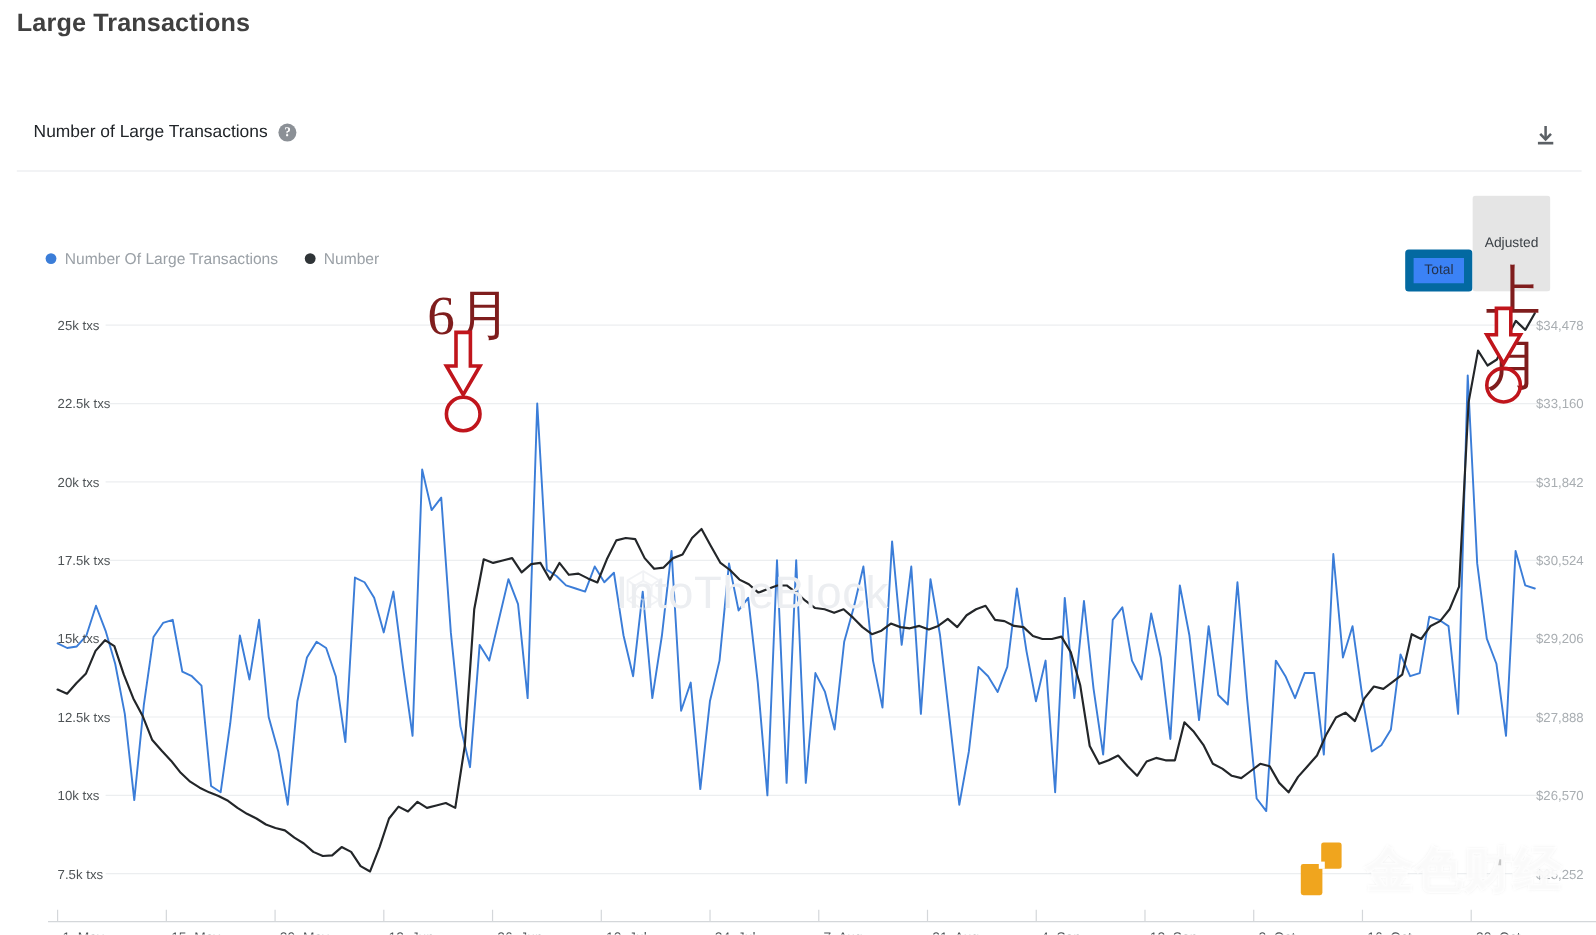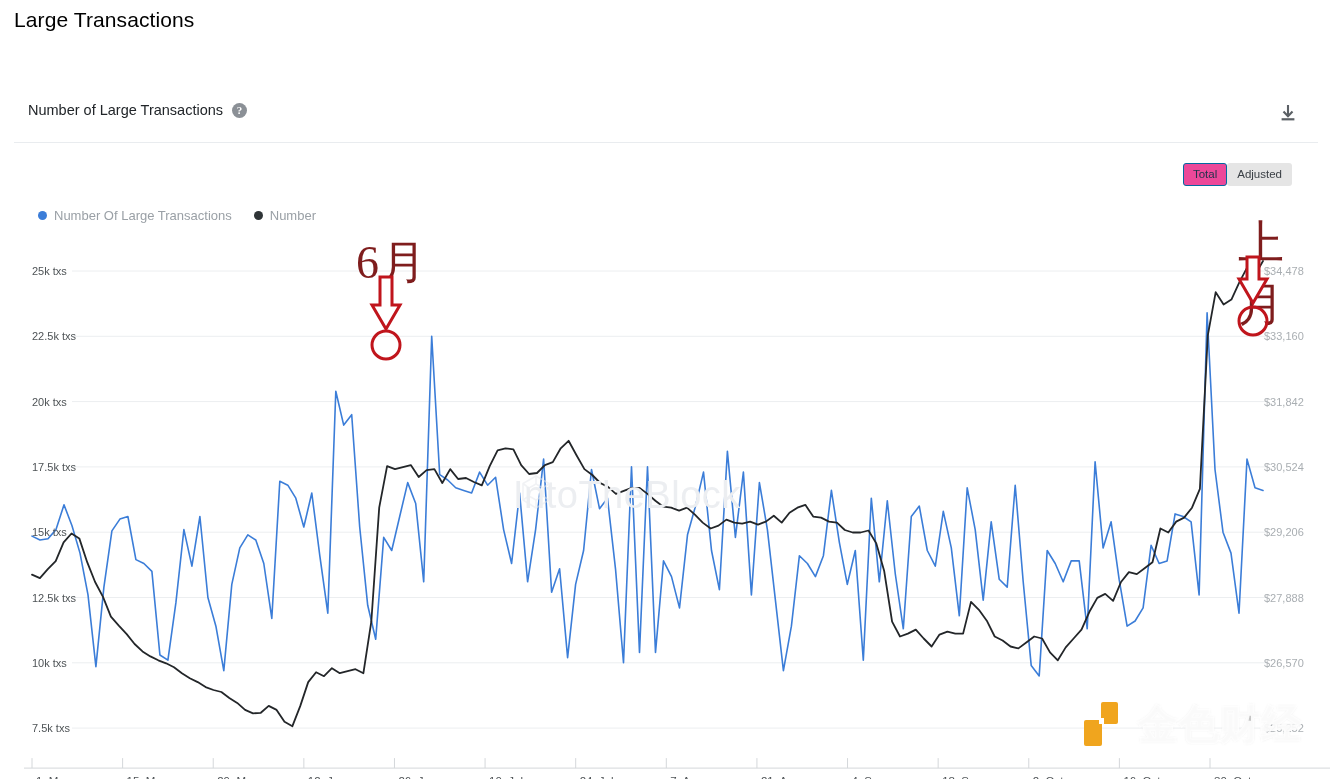--- a/index.html
+++ b/index.html
@@ -12,21 +12,21 @@
   }
   #page {
     position: relative;
     width: 1330px; height: 779px;
     background: #fff;
   }
 
   
   #page-title {
     position: absolute; left: 14px; top: 8px;
-    font-size: 21px; color: #000000; font-weight: 400;
+    font-size: 21px; color: #404040; font-weight: 700;
     letter-spacing: 0.1px;
   }
   #page-subtitle {
     position: absolute; left: 14px; top: 52px;
     font-size: 13.5px; color: #8a8f98; font-weight: 400;
   }
 
   
   #card-title-row {
     position: absolute; left: 28px; top: 102px;
@@ -75,37 +75,37 @@
     display: flex; gap: 0px;
   }
   .mode-btn {
     background: #e5e5e5; border: 1px solid transparent;
     font-size: 11.5px; color: #3b4046;
     padding: 4px 9px; cursor: pointer; border-radius: 3px;
     font-family: "Liberation Sans", sans-serif;
     line-height: 13px;
   }
   .mode-btn.active {
-    border: 1px solid #0369a1; background: #ec4899; color: #23324d;
+    border: 7px solid #0369a1; background: #3b82f6; color: #23324d; margin-top: 45px;
   }
 
   
   #legend {
     position: absolute; left: 38px; top: 208px;
     display: flex; align-items: center; gap: 22px;
   }
   .legend-item {
     display: flex; align-items: center; gap: 7px; cursor: pointer;
   }
   .legend-dot { width: 9px; height: 9px; border-radius: 50%; }
   .legend-label { font-size: 13px; color: #9aa0a6; }
 
   
   #chart-area {
-    position: absolute; left: 0; top: 240px;
+    position: absolute; left: 16px; top: 240px;
     width: 1242px; height: 539px;
   }
   #chart-svg { display: block; }
 
   .ylabel-left { font-size: 11px; fill: #4e5356; font-family: "Liberation Sans", sans-serif; }
   .ylabel-right { font-size: 11px; fill: #a9aeb2; font-family: "Liberation Sans", sans-serif; }
   .xlabel { font-size: 11.5px; fill: #4e5356; font-family: "Liberation Sans", sans-serif; }
   .gridline { stroke: #eceef0; stroke-width: 1; }
   .axisline { stroke: #d4d7da; stroke-width: 1; }
   .tickmark { stroke: #d4d7da; stroke-width: 1; }

